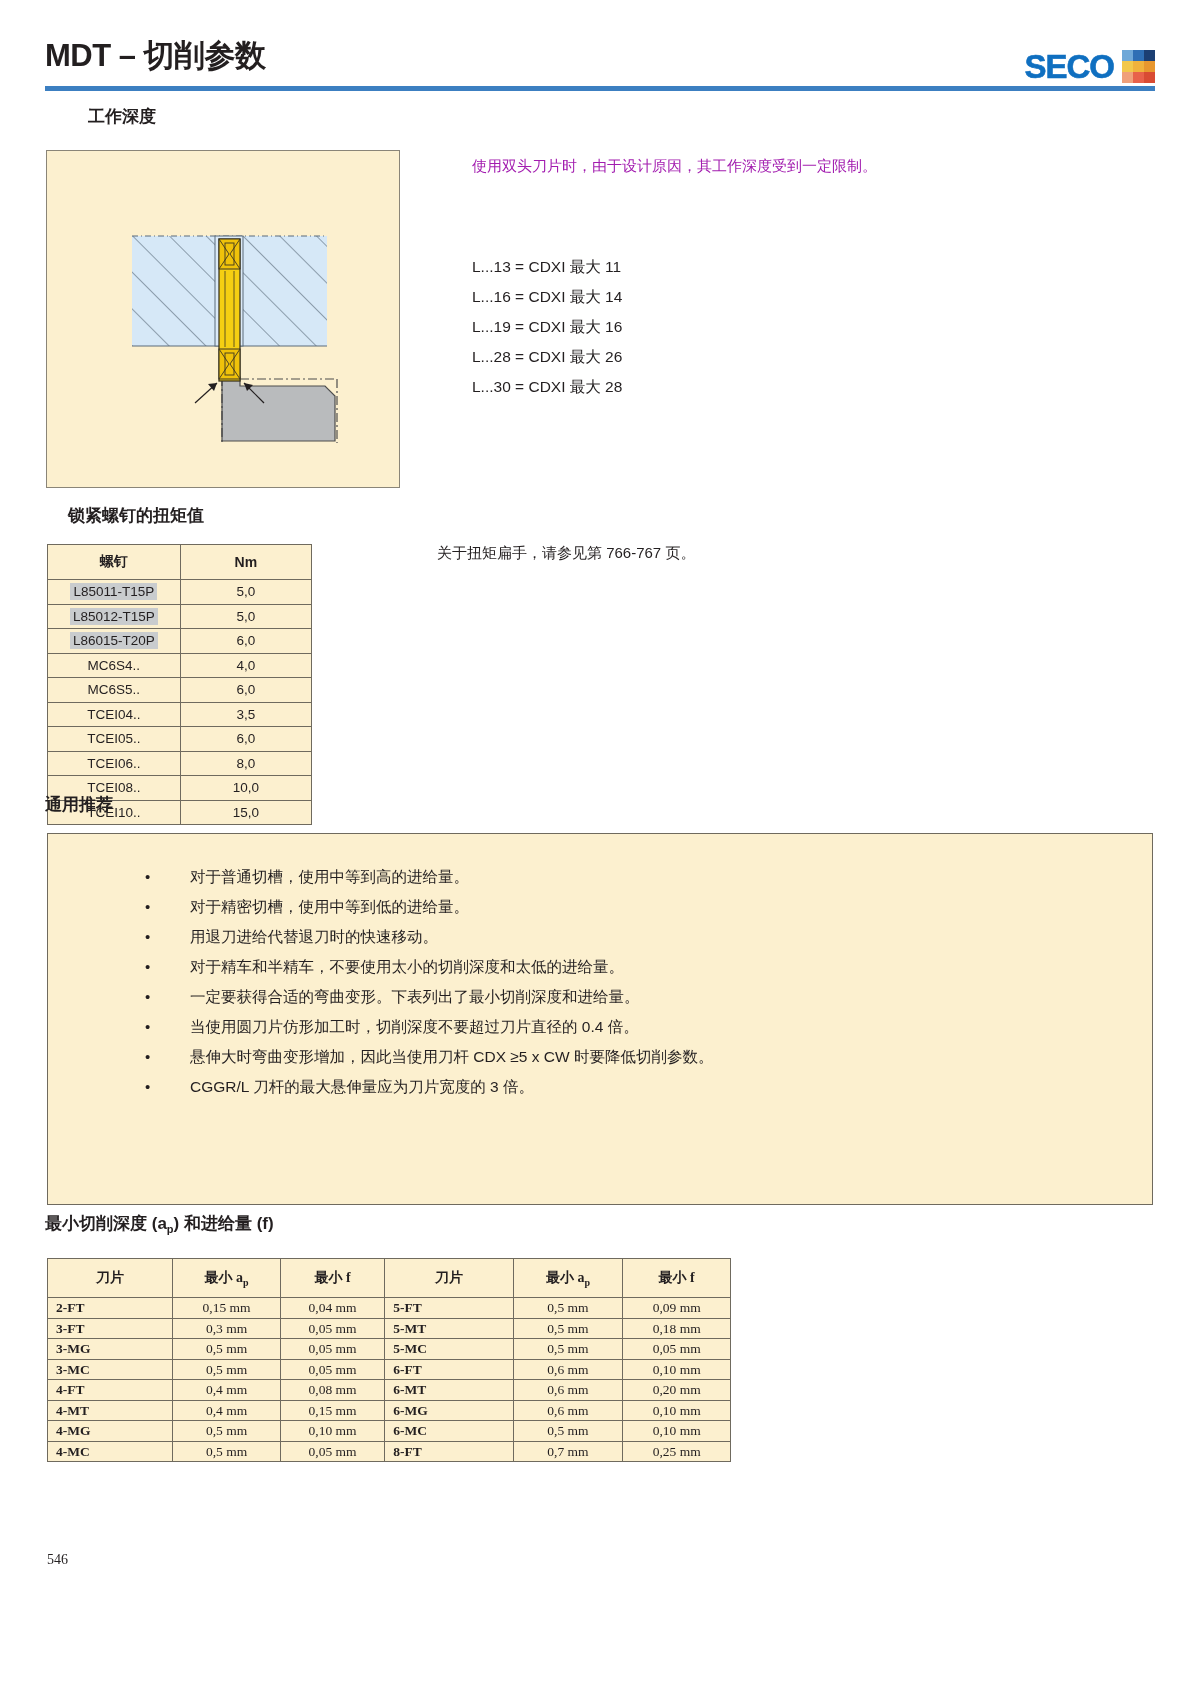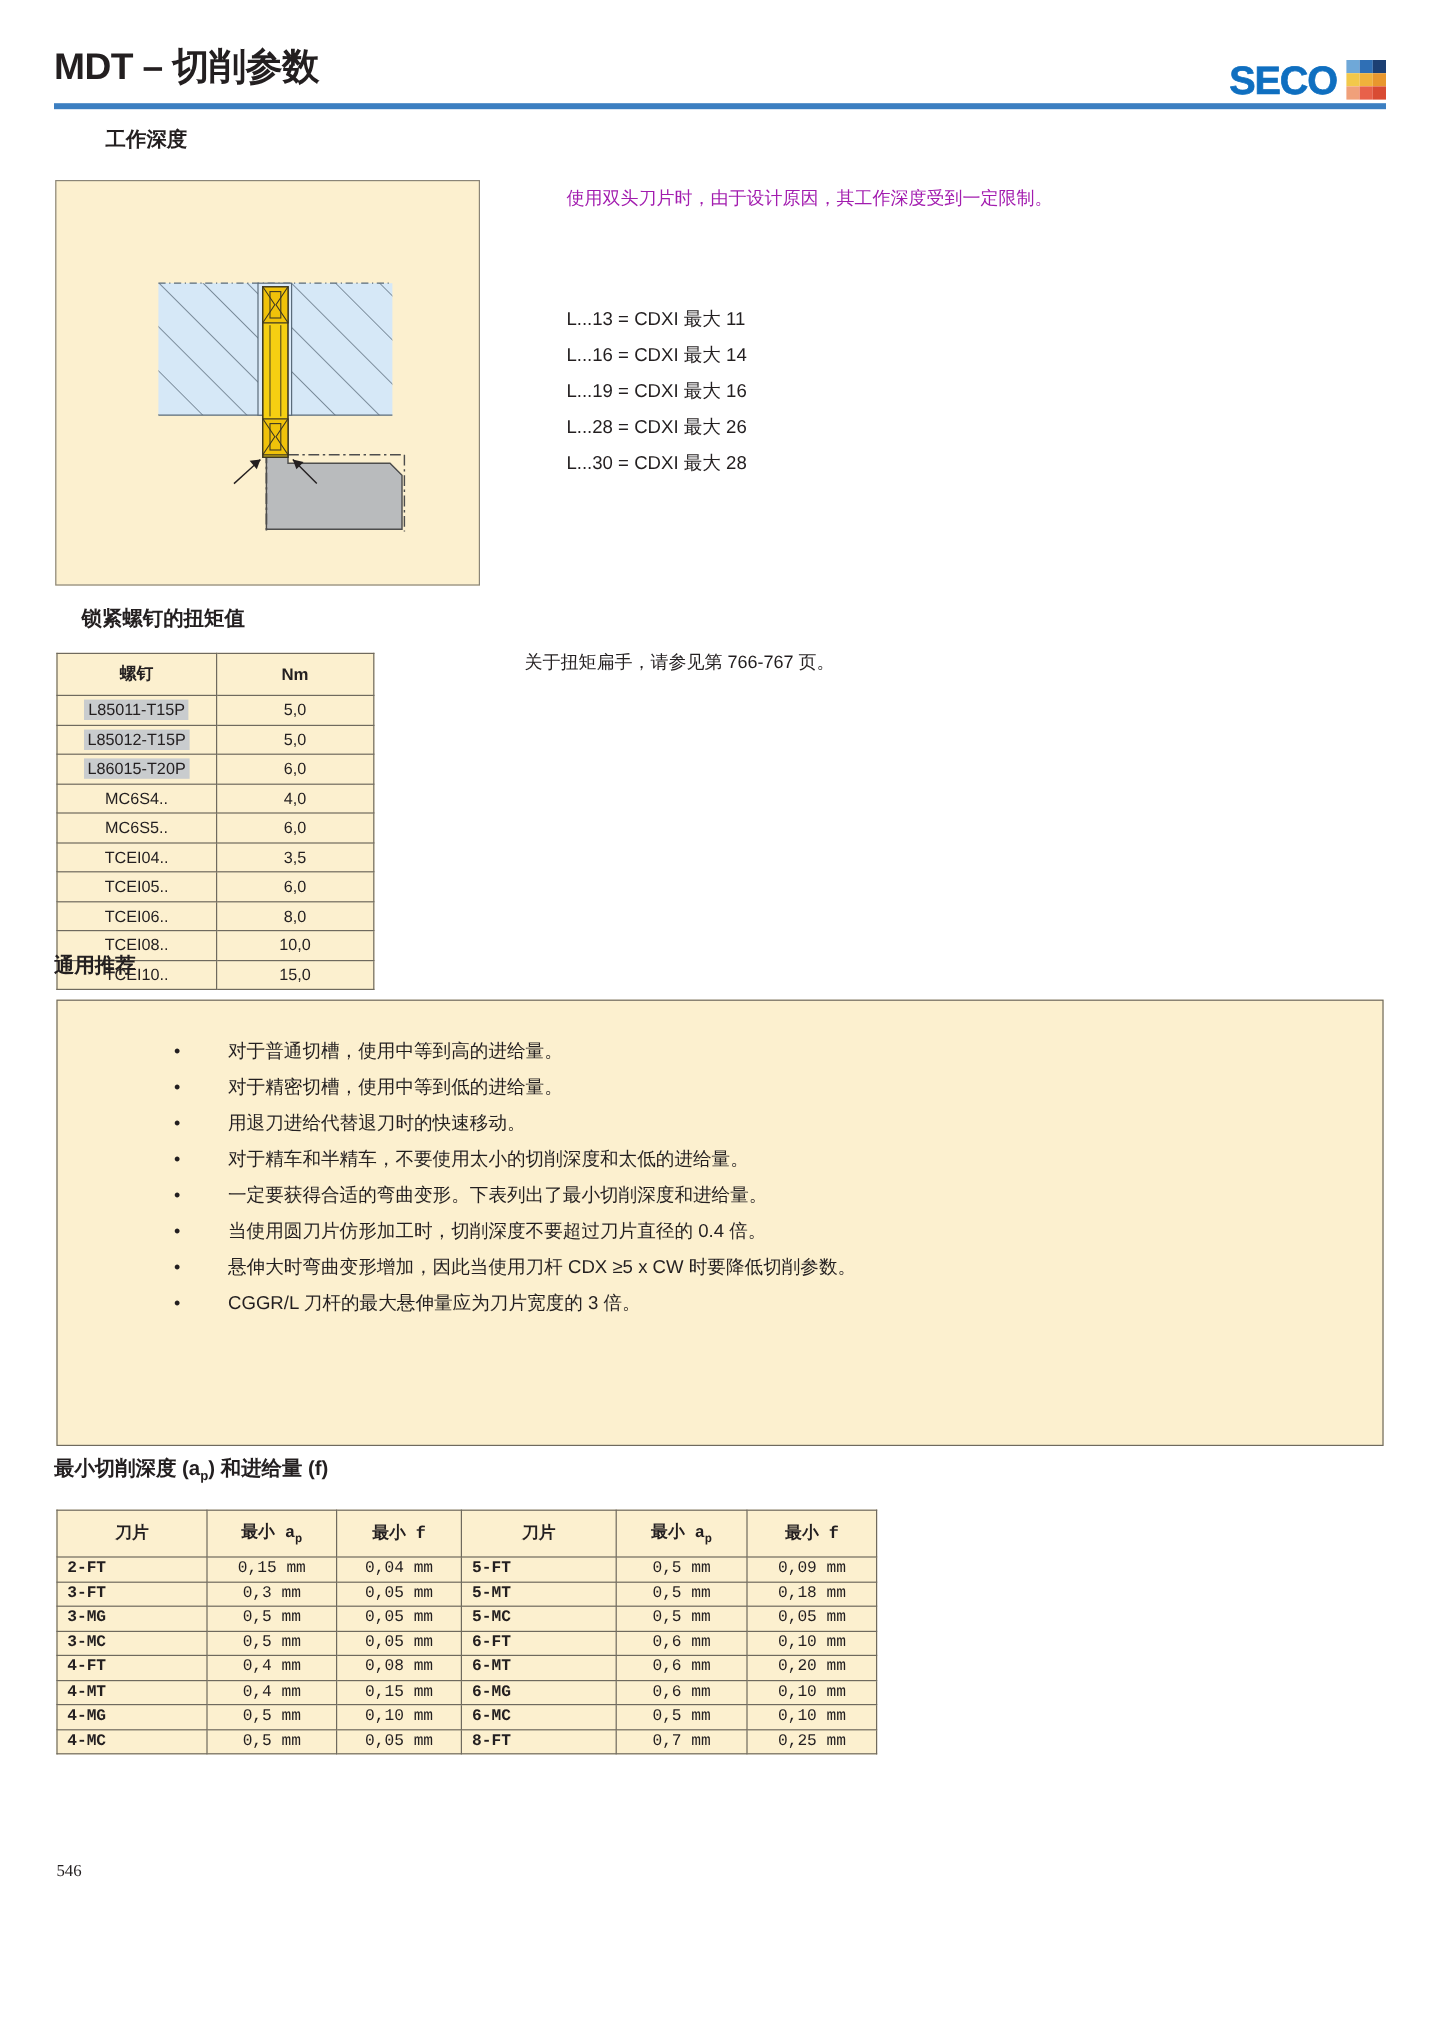--- a/index.html
+++ b/index.html
@@ -90,21 +90,21 @@
     font-family:"Liberation Sans", sans-serif;
   }
   .rec-list li .bullet {
     position:absolute; left:97px; top:0; font-size:15px;
   }
 
   
   .min-table {
     position:absolute; left:47px; top:1258px; width:684px;
     border-collapse:collapse; background:#fcf0cf;
-    font-family:Liberation Mono, monospace;
+    font-family:Liberation Serif, serif;
   }
   .min-table th, .min-table td {
     border:1px solid #6f6a5e; color:#231f20; font-size:13.5px;
     text-align:center; padding:0;
   }
   .min-table th { height:38px; font-weight:bold; font-size:14px; }
   .min-table td { height:19.5px; line-height:19.5px; }
   .min-table td.code { font-weight:bold; text-align:left; padding-left:8px; }
   .min-table th sub { font-size:10px; }
 

